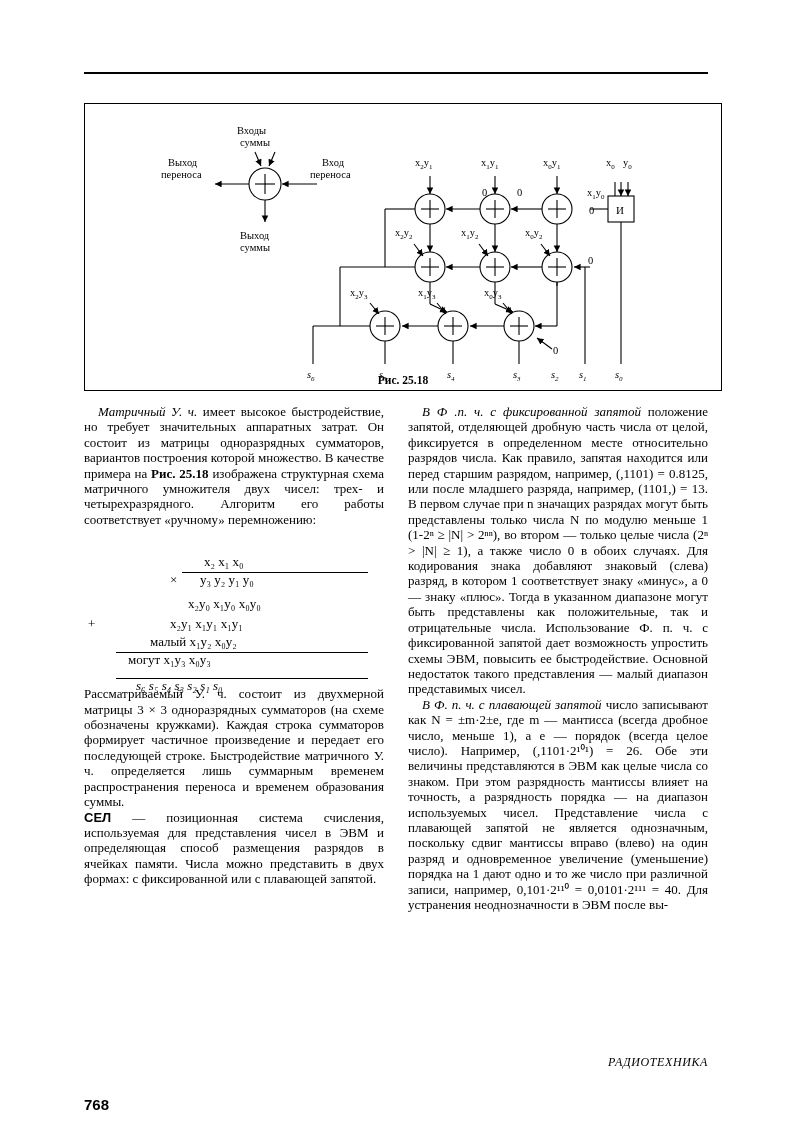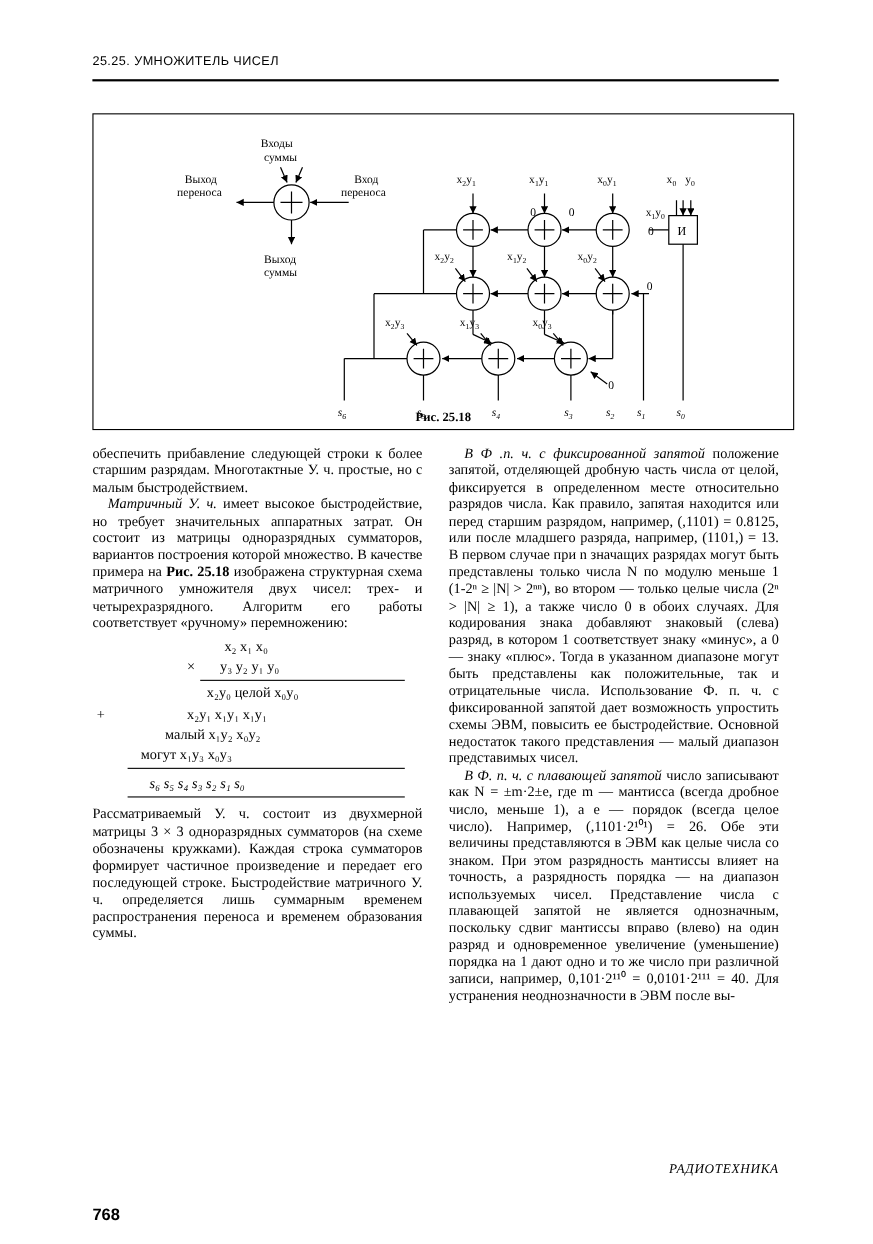--- a/index.html
+++ b/index.html
@@ -69,21 +69,21 @@
   .sans-b { font-family: "Liberation Sans", sans-serif; font-weight: bold; }
 
   
   .mult {
     margin: 7px 0 2px 0;
     font-size: 13px;
     line-height: 16px;
     position: relative;
     height: 150px;
   }
-  .mrow { position: absolute; white-space: nowrap; font-family: "Liberation Serif", serif; }
+  .mrow { position: absolute; white-space: nowrap; font-family: "Liberation Serif", serif; margin-top: 20px; }
   .mline { position: absolute; background: #000; height: 1px; }
 
   .folio {
     position: absolute;
     left: 84px; top: 1048px;
     font-family: "Liberation Sans", sans-serif;
     font-size: 15px;
     font-weight: bold;
     margin-top: 48px;
   }
@@ -94,21 +94,20 @@
     font-style: italic;
     font-size: 12px;
     letter-spacing: 0.6px;
   }
 </style>
 </head>
 <body>
 
 <div class="page">
 
-  <div class="header">25.25. УМНОЖИТЕЛЬ ЧИСЕЛ</div>
   <div class="header-rule"></div>
 
   <div class="figbox">
     <svg class="fig-svg" width="622" height="284" viewBox="0 0 622 284">
       <defs>
         <marker id="ah" markerWidth="7" markerHeight="7" refX="6" refY="3" orient="auto">
           <path d="M0,0 L6,3 L0,6 z" fill="#000"></path>
         </marker>
       </defs>
       <g stroke="#000" stroke-width="1.1" fill="none">
@@ -250,39 +249,39 @@
         <text x="428" y="274" font-style="italic">s<tspan font-size="7" dy="3">3</tspan></text>
         <text x="466" y="274" font-style="italic">s<tspan font-size="7" dy="3">2</tspan></text>
         <text x="494" y="274" font-style="italic">s<tspan font-size="7" dy="3">1</tspan></text>
         <text x="530" y="274" font-style="italic">s<tspan font-size="7" dy="3">0</tspan></text>
       </g>
     </svg>
     <div class="figcaption">Рис. 25.18</div>
   </div>
 
   <div class="col left">
-    <p class="noind">обеспечить прибавление следующей строки к более старшим разрядам. Многотактные У. ч. простые, но с малым быстродействием.</p>
     <p><span class="it">Матричный У. ч.</span><span> имеет высокое быстродействие, но требует значительных аппаратных затрат. Он состоит из матрицы одноразрядных сумматоров, вариантов построения которой множество. В качестве примера на </span><span class="bd">Рис. 25.18</span><span> изображена структурная схема матричного умножителя двух чисел: трех- и четырехразрядного. Алгоритм его работы соответствует «ручному» перемножению:</span></p>
 
     <div class="mult">
       <div class="mrow" style="left:120px; top:0px;">x₂  x₁  x₀</div>
       <div class="mrow" style="left:86px; top:18px;">×</div>
       <div class="mrow" style="left:116px; top:18px;">y₃ y₂ y₁ y₀</div>
       <div class="mline" style="left:98px; top:38px; width:186px;"></div>
-      <div class="mrow" style="left:104px; top:42px;">x₂y₀  целой  x₀y₀</div>
+      <div class="mrow" style="left:104px; top:42px;">x₂y₀  x₁y₀  x₀y₀</div>
       <div class="mrow" style="left:4px; top:62px;">+</div>
       <div class="mrow" style="left:86px; top:62px;">x₂y₁  x₁y₁  x₁y₁</div>
       <div class="mrow" style="left:66px; top:80px;">малый  x₁y₂  x₀y₂</div>
       <div class="mrow" style="left:44px; top:98px;">могут  x₁y₃  x₀y₃</div>
       <div class="mline" style="left:32px; top:118px; width:252px;"></div>
       <div class="mrow it" style="left:52px; top:124px;">s₆   s₅   s₄  s₃  s₂  s₁  s₀</div>
       <div class="mline" style="left:32px; top:144px; width:252px;"></div>
     </div>
 
     <p class="noind">Рассматриваемый У. ч. состоит из двухмерной матрицы 3 × 3 одноразрядных сумматоров (на схеме обозначены кружками). Каждая строка сумматоров формирует частичное произведение и передает его последующей строке. Быстродействие матричного У. ч. определяется лишь суммарным временем распространения переноса и временем образования суммы.</p>
+    <p class="noind"><span class="sans-b">СЕЛ</span><span> — позиционная система счисления, используемая для представления чисел в ЭВМ и определяющая способ размещения разрядов в ячейках памяти. Числа можно представить в двух формах: с фиксированной или с плавающей запятой.</span></p>
   </div>
 
   <div class="col right">
     <p><span class="it">В Ф .п. ч. с фиксированной запятой</span><span> положение запятой, отделяющей дробную часть числа от целой, фиксируется в определенном месте относительно разрядов числа. Как правило, запятая находится или перед старшим разрядом, например, (,1101) = 0.8125, или после младшего разряда, например, (1101,) = 13. В первом случае при n значащих разрядах могут быть представлены только числа N по модулю меньше 1 (1-2ⁿ ≥ |N| &gt; 2ⁿⁿ), во втором — только целые числа (2ⁿ &gt; |N| ≥ 1), а также число 0 в обоих случаях. Для кодирования знака добавляют знаковый (слева) разряд, в котором 1 соответствует знаку «минус», а 0 — знаку «плюс». Тогда в указанном диапазоне могут быть представлены как положительные, так и отрицательные числа. Использование Ф. п. ч. с фиксированной запятой дает возможность упростить схемы ЭВМ, повысить ее быстродействие. Основной недостаток такого представления — малый диапазон представимых чисел.</span></p>
     <p><span class="it">В Ф. п. ч. с плавающей запятой</span><span> число записывают как N = ±m·2±e, где m — мантисса (всегда дробное число, меньше 1), а e — порядок (всегда целое число). Например, (,1101·2¹⁰¹) = 26. Обе эти величины представляются в ЭВМ как целые числа со знаком. При этом разрядность мантиссы влияет на точность, а разрядность порядка — на диапазон используемых чисел. Представление числа с плавающей запятой не является однозначным, поскольку сдвиг мантиссы вправо (влево) на один разряд и одновременное увеличение (уменьшение) порядка на 1 дают одно и то же число при различной записи, например, 0,101·2¹¹⁰ = 0,0101·2¹¹¹ = 40. Для устранения неоднозначности в ЭВМ после вы-</span></p>
   </div>
 
   <div class="folio">768</div>
   <div class="footer-right">РАДИОТЕХНИКА</div>
 </div>

